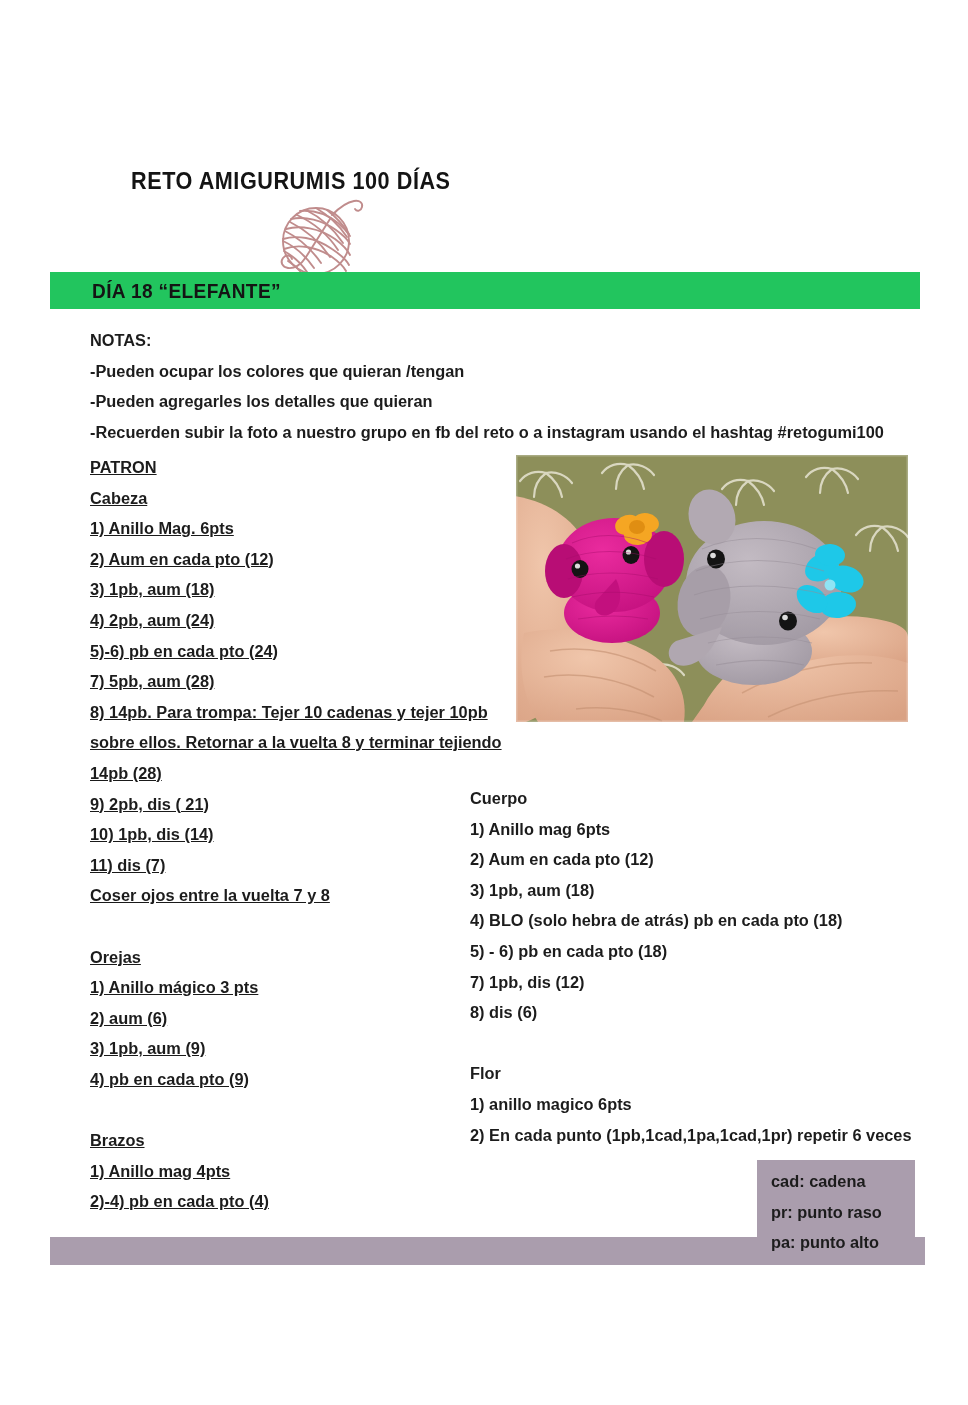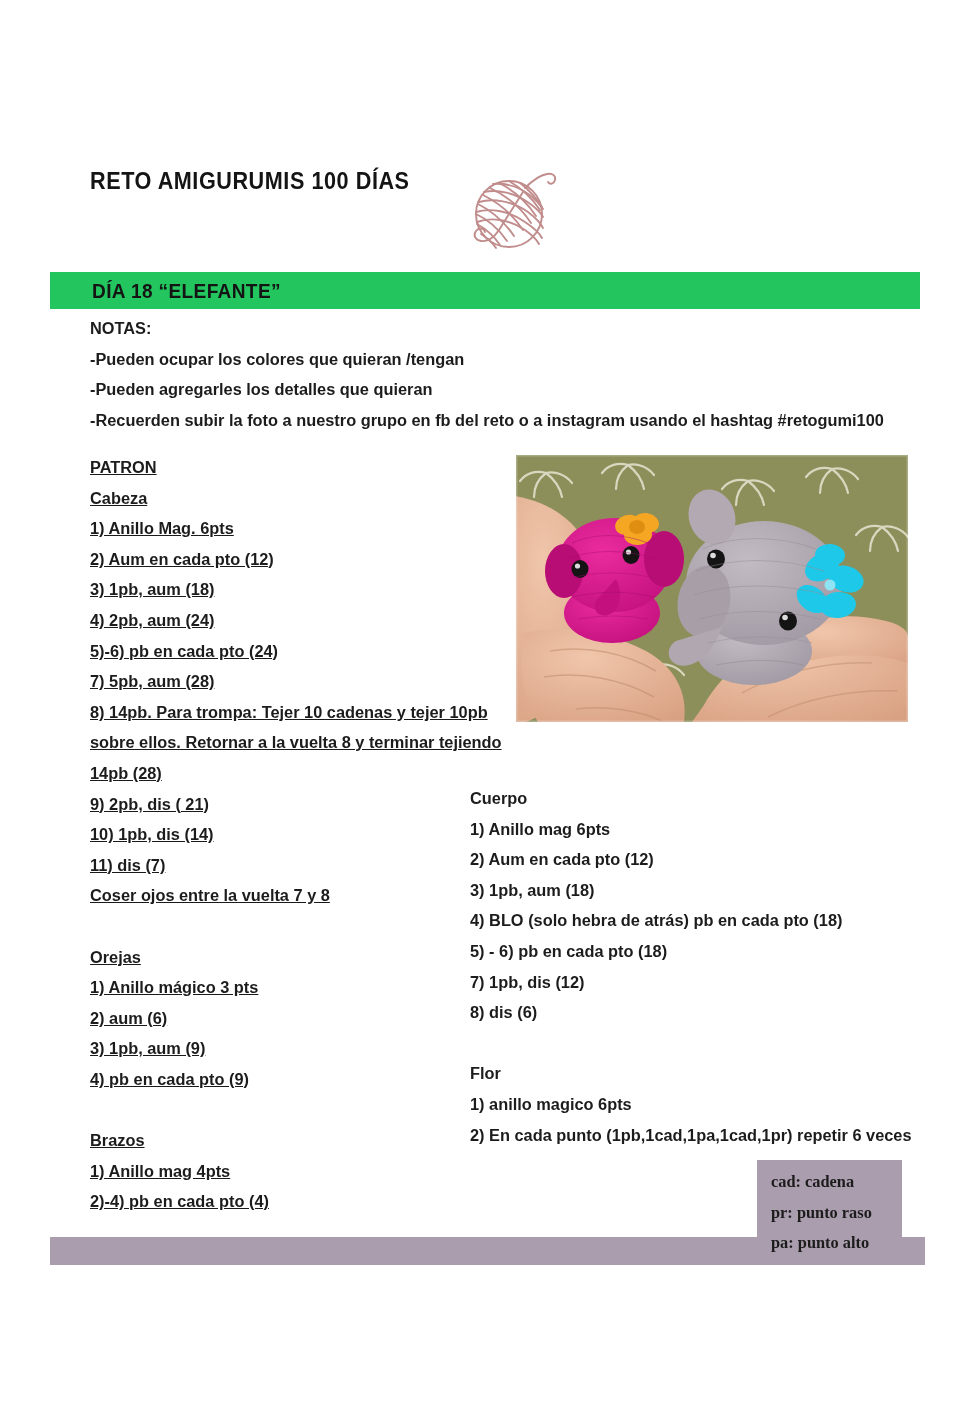--- a/index.html
+++ b/index.html
@@ -17,20 +17,22 @@
   }
 
   
   #title-row {
     position: absolute;
     left: 90px;
     top: 168px;
     width: 430px;
     height: 92px;
     display: flex;
+    align-items: center;
+    flex-direction: column;
   }
   #doc-title {
     font-size: 23.5px;
     font-weight: 700;
     letter-spacing: 0.6px;
     color: #141414;
     white-space: nowrap;
     transform: scaleX(0.92);
     transform-origin: left center;
   }
@@ -61,21 +63,21 @@
     font-weight: 700;
     letter-spacing: 0.4px;
     color: #141414;
     white-space: nowrap;
   }
 
   
   #notes {
     position: absolute;
     left: 90px;
-    top: 313px;
+    top: 325px;
     width: 830px;
   }
   .note-line {
     font-size: 17.4px;
     line-height: 30.6px;
     font-weight: 600;
     color: #1c1c1c;
     white-space: nowrap;
     transform: scaleX(0.94);
     transform-origin: left center;
@@ -117,25 +119,24 @@
     left: 470px;
     top: 783px;
     width: 450px;
   }
 
   
   #legend {
     position: absolute;
     left: 757px;
     top: 1160px;
-    width: 145px;
+    width: 158px;
     height: 100px;
     background: #aa9dad;
     z-index: 3;
-    font-family: Liberation Serif, serif;
   }
   #legend-inner {
     position: absolute;
     left: 14px;
     top: 6px;
   }
   .legend-line {
     font-size: 17.4px;
     line-height: 30.6px;
     font-weight: 600;

